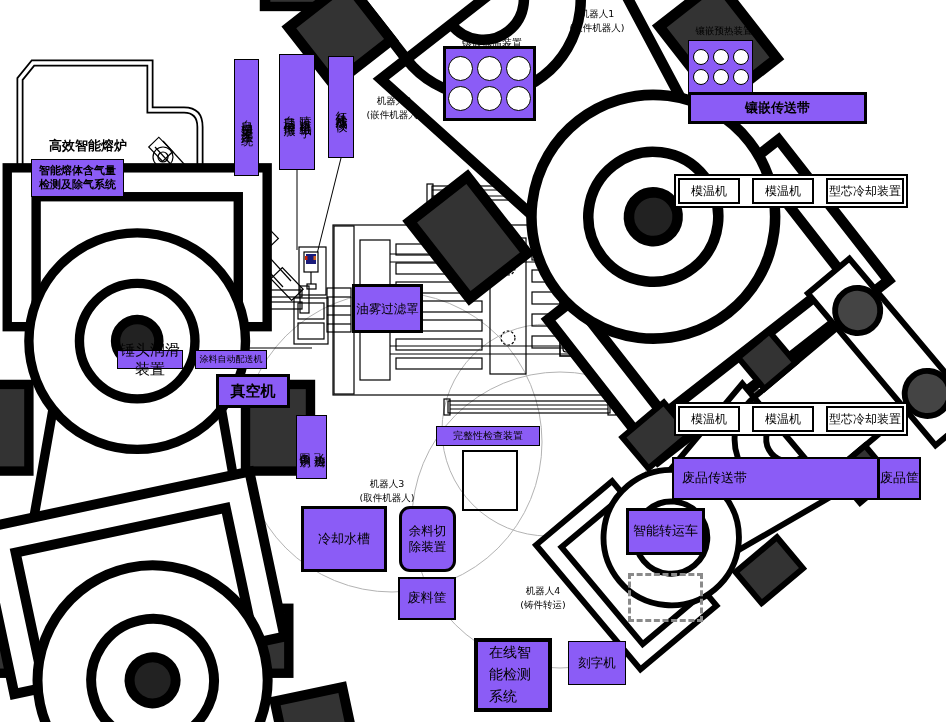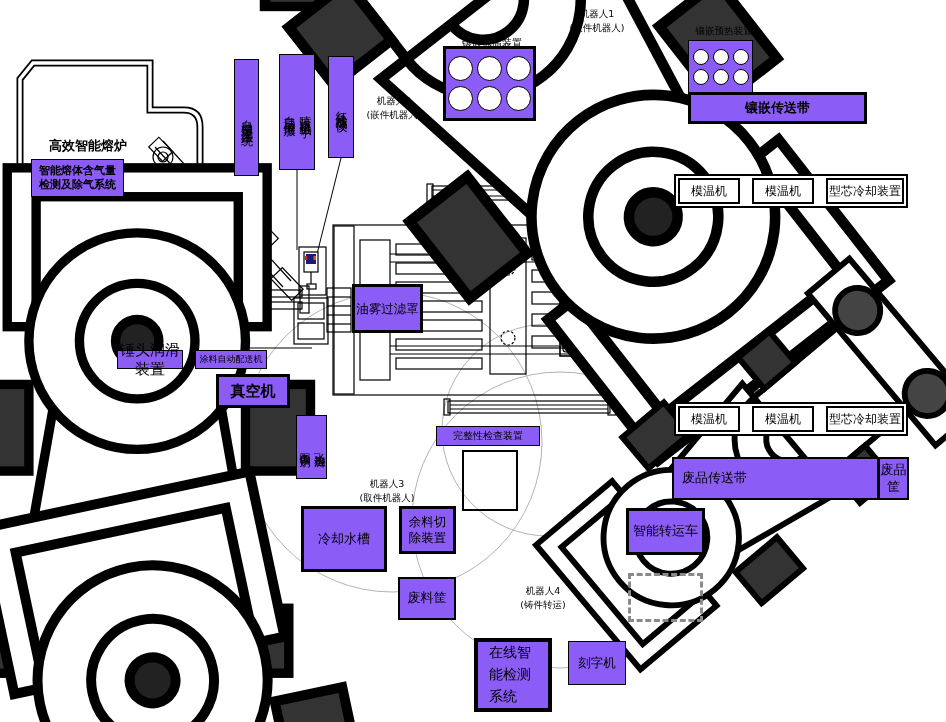--- a/index.html
+++ b/index.html
@@ -307,21 +307,21 @@
 </div>
 
 <div class="row3" style="left:674px;top:402px;width:234px;height:34px;">
   <div class="cell" style="width:62px;">模温机</div>
   <div class="cell" style="width:62px;">模温机</div>
   <div class="cell" style="flex:1;">型芯冷却装置</div>
 </div>
 
 <div class="lbl bordered b25" style="left:672px;top:457px;width:207px;height:43px;font-size:13px;justify-content:flex-start;padding-left:8px;">废品传送带</div>
 
-<div class="lbl bordered b25" style="left:878px;top:457px;width:31px;height:43px;font-size:13px;">废品筐</div>
+<div class="lbl bordered b25" style="left:878px;top:457px;width:43px;height:43px;font-size:13px;">废品筐</div>
 
 <div class="lbl bordered" style="left:70px;top:350px;width:66px;height:19px;font-size:15px;border-width:1px;margin-left:47px;">锤头润滑装置</div>
 
 <div class="lbl bordered" style="left:195px;top:350px;width:72px;height:19px;font-size:9px;border-width:1px;">涂料自动配送机</div>
 
 <div class="lbl bordered b3" style="left:216px;top:374px;width:74px;height:34px;font-size:15px;font-weight:bold;">真空机</div>
 
 <div class="lbl bordered b3" style="left:352px;top:284px;width:71px;height:49px;font-size:12.5px;font-weight:500;">油雾过滤罩</div>
 
 <div class="lbl bordered vcols" style="left:296px;top:415px;width:31px;height:64px;font-size:11px;">
@@ -333,21 +333,21 @@
 
 <div class="lbl" style="left:462px;top:450px;width:56px;height:61px;border:2px solid #000;background:transparent;"></div>
 
 <div class="lbl robotlbl" style="left:350px;top:476px;width:74px;height:30px;">
   <div>机器人3</div>
   <div>(取件机器人)</div>
 </div>
 
 <div class="lbl bordered b35" style="left:301px;top:506px;width:86px;height:66px;font-size:13px;">冷却水槽</div>
 
-<div class="lbl bordered b35" style="left:399px;top:506px;width:57px;height:48px;font-size:12.5px;padding:0 1px;">余料切除装置</div>
+<div class="lbl bordered b35" style="left:399px;top:506px;width:57px;height:66px;font-size:12.5px;padding:0 1px;border-radius:11px;">余料切除装置</div>
 
 <div class="lbl bordered b25" style="left:398px;top:577px;width:58px;height:43px;font-size:13px;">废料筐</div>
 
 <div class="lbl robotlbl" style="left:508px;top:583px;width:70px;height:30px;">
   <div>机器人4</div>
   <div>(铸件转运)</div>
 </div>
 
 <div class="lbl bordered b3" style="left:626px;top:508px;width:79px;height:47px;font-size:13px;font-weight:500;">智能转运车</div>
 

